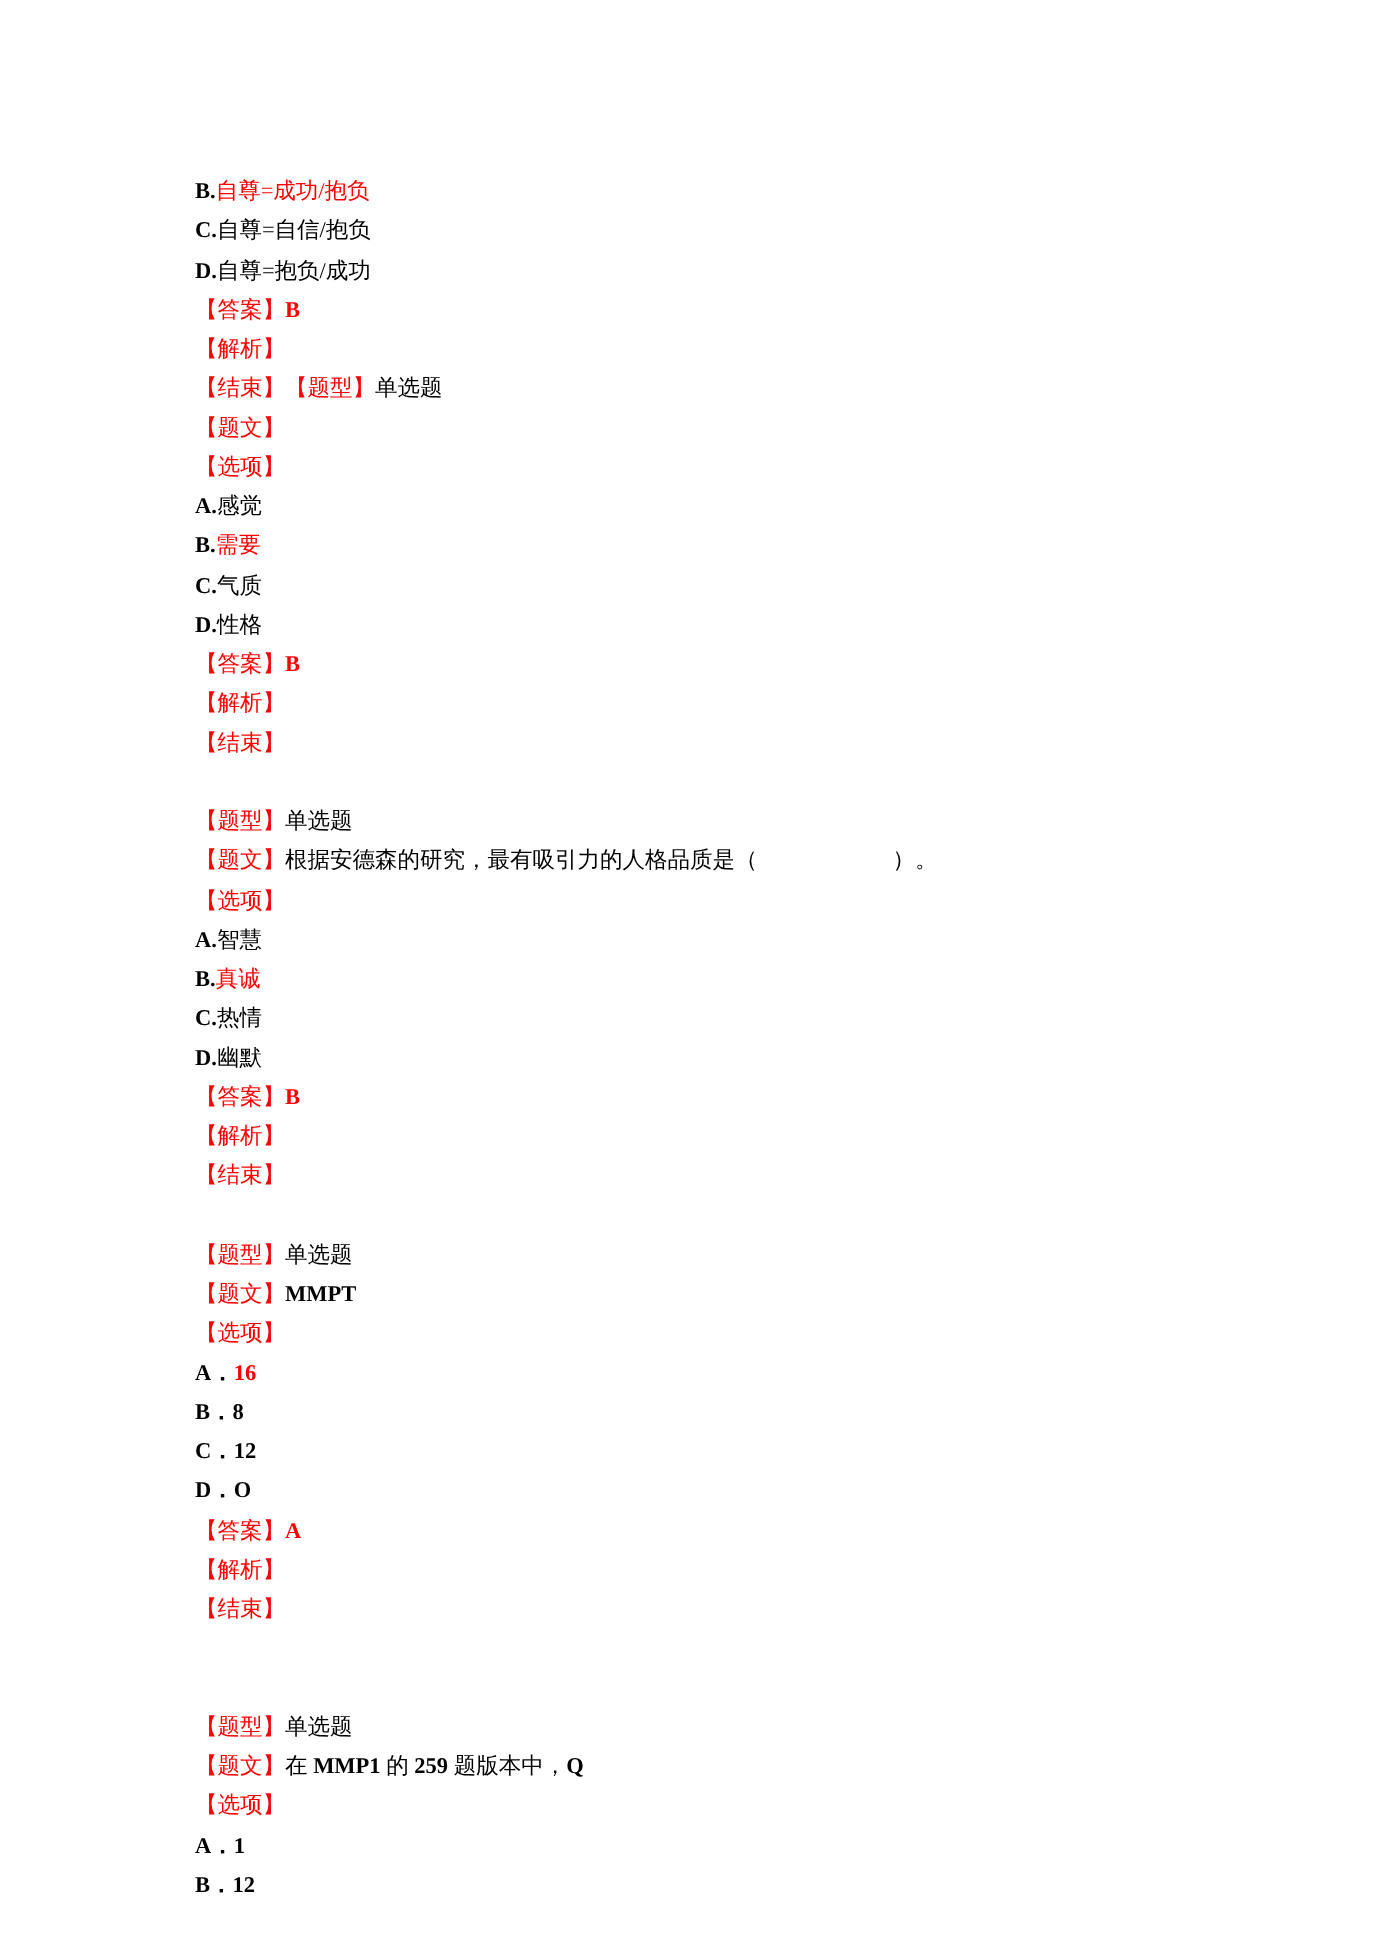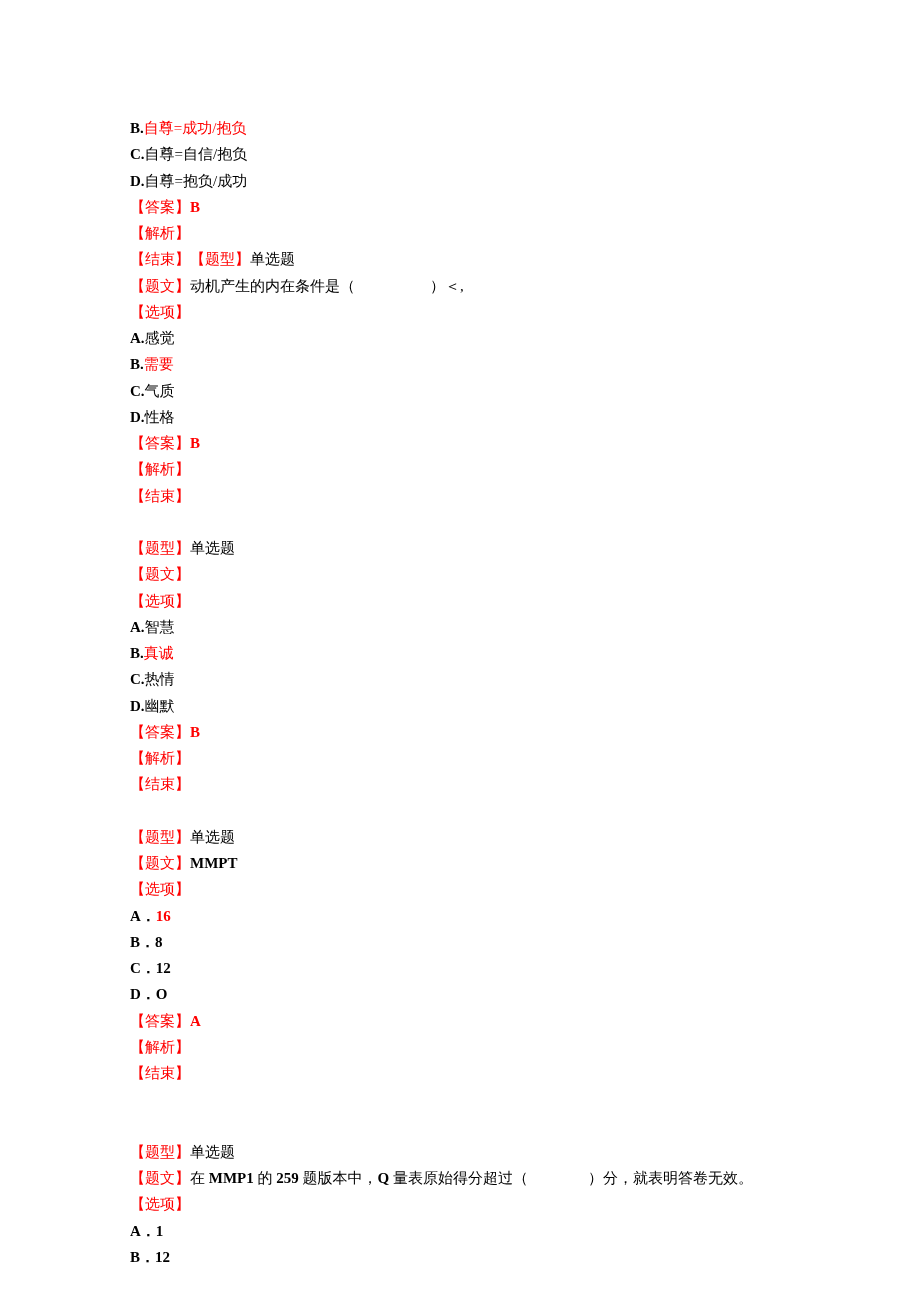--- a/index.html
+++ b/index.html
@@ -51,21 +51,20 @@
   </div>
   <div class="line red">【解析】</div>
   <div class="line">
     <span class="red">【结束】</span>
     <span class="red">【题型】</span>
     <span class="black">单选题</span>
   </div>
 
   <div class="line">
     <span class="red">【题文】</span>
-    <span class="black">动机产生的内在条件是（　　　　　）＜,</span>
   </div>
   <div class="line red">【选项】</div>
   <div class="line">
     <span class="bold black">A.</span>
     <span class="black">感觉</span>
   </div>
   <div class="line">
     <span class="bold black">B.</span>
     <span class="red">需要</span>
   </div>
@@ -85,20 +84,21 @@
   <div class="line red">【结束】</div>
 
   <div class="spacer"></div>
 
   <div class="line">
     <span class="red">【题型】</span>
     <span class="black">单选题</span>
   </div>
   <div class="line">
     <span class="red">【题文】</span>
+    <span class="black">根据安德森的研究，最有吸引力的人格品质是（　　　　　　）。</span>
   </div>
   <div class="line red">【选项】</div>
   <div class="line">
     <span class="bold black">A.</span>
     <span class="black">智慧</span>
   </div>
   <div class="line">
     <span class="bold black">B.</span>
     <span class="red">真诚</span>
   </div>
@@ -159,21 +159,20 @@
     <span class="black">单选题</span>
   </div>
   <div class="line">
     <span class="red">【题文】</span>
     <span class="black">在 </span>
     <span class="black bold">MMP1 </span>
     <span class="black">的 </span>
     <span class="black bold">259 </span>
     <span class="black">题版本中，</span>
     <span class="black bold">Q </span>
-    <span class="black">量表原始得分超过（　　　　）分，就表明答卷无效。</span>
   </div>
   <div class="line red">【选项】</div>
   <div class="line">
     <span class="bold black">A．</span>
     <span class="bold black">1</span>
   </div>
   <div class="line">
     <span class="bold black">B．</span>
     <span class="bold black">12</span>
   </div>

